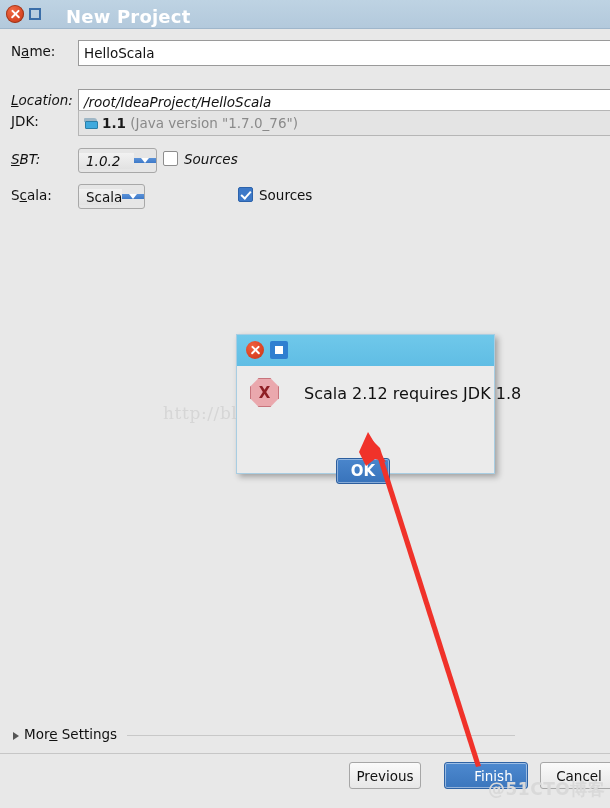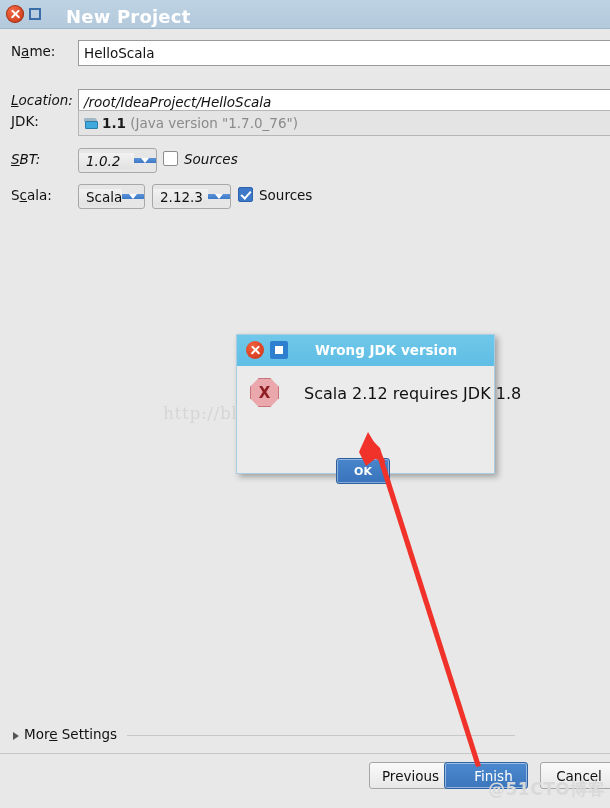--- a/index.html
+++ b/index.html
@@ -281,21 +281,21 @@
   }
   .ok-btn {
     position: absolute;
     left: 98px; top: 92px;
     width: 54px; height: 26px;
     background: linear-gradient(to bottom, #4a86cc 0%, #3873bb 100%);
     border: 1px solid #2c5e9e;
     border-radius: 3px;
     box-sizing: border-box;
     color: #ffffff;
-    font-size: 11px;
+    font-size: 15px;
     font-weight: bold;
     display: flex;
     align-items: center;
     justify-content: center;
     box-shadow: 0 0 0 1px rgba(255,255,255,0.4) inset;
   }
 
   
   .wm-url {
     position: absolute;
@@ -381,21 +381,21 @@
     border: 1px solid #a6a6a6;
     color: #111;
   }
   .btn.primary {
     background: linear-gradient(to bottom, #4d89cf 0%, #3b76bd 100%);
     border: 1px solid #2f63a4;
     color: #ffffff;
     box-shadow: 0 0 0 1px rgba(255,255,255,0.45) inset;
     padding-left: 15px;
   }
-  .btn-prev   { left: 369px; width: 83px; }
+  .btn-prev   { left: 349px; width: 72px; }
   .btn-finish { left: 444px; width: 84px; }
   .btn-cancel { left: 540px; width: 78px; }
 </style>
 </head>
 <body>
 
 <div class="titlebar">
   <div class="tb-close"></div>
   <div class="tb-max"></div>
   <div class="tb-title">New Project</div>
@@ -431,38 +431,33 @@
       <span class="txt">Sources</span>
     </div>
   </div>
 
   <div class="row" style="top:155px; width:508px;">
     <div class="lbl"><span>S</span><u>c</u><span>ala:</span></div>
     <div class="combo" style="left:78px; width:67px;">
       <div class="val">Scala</div>
       <div class="arrowbox"></div>
     </div>
-    <div class="combo" style="left:152px; width:79px;">
-      <div class="val">2.12.3</div>
-      <div class="arrowbox"></div>
-    </div>
     <div class="chk on" style="left:238px;">
       <span class="box"></span>
       <span class="txt">Sources</span>
     </div>
   </div>
 </div>
 
 <div class="wm-url">http://blog.csdn.net/henni_719</div>
 
 <div class="dialog">
   <div class="dlg-titlebar">
     <div class="dlg-close"></div>
     <div class="dlg-max"></div>
-    <div class="dlg-title">Wrong JDK version</div>
   </div>
   <div class="dlg-body">
     <div class="err-icon">X</div>
     <div class="dlg-msg">Scala 2.12 requires JDK 1.8</div>
     <div class="ok-btn">OK</div>
   </div>
 </div>
 
 <div class="more-settings">
   <div class="ms-tri"></div>

